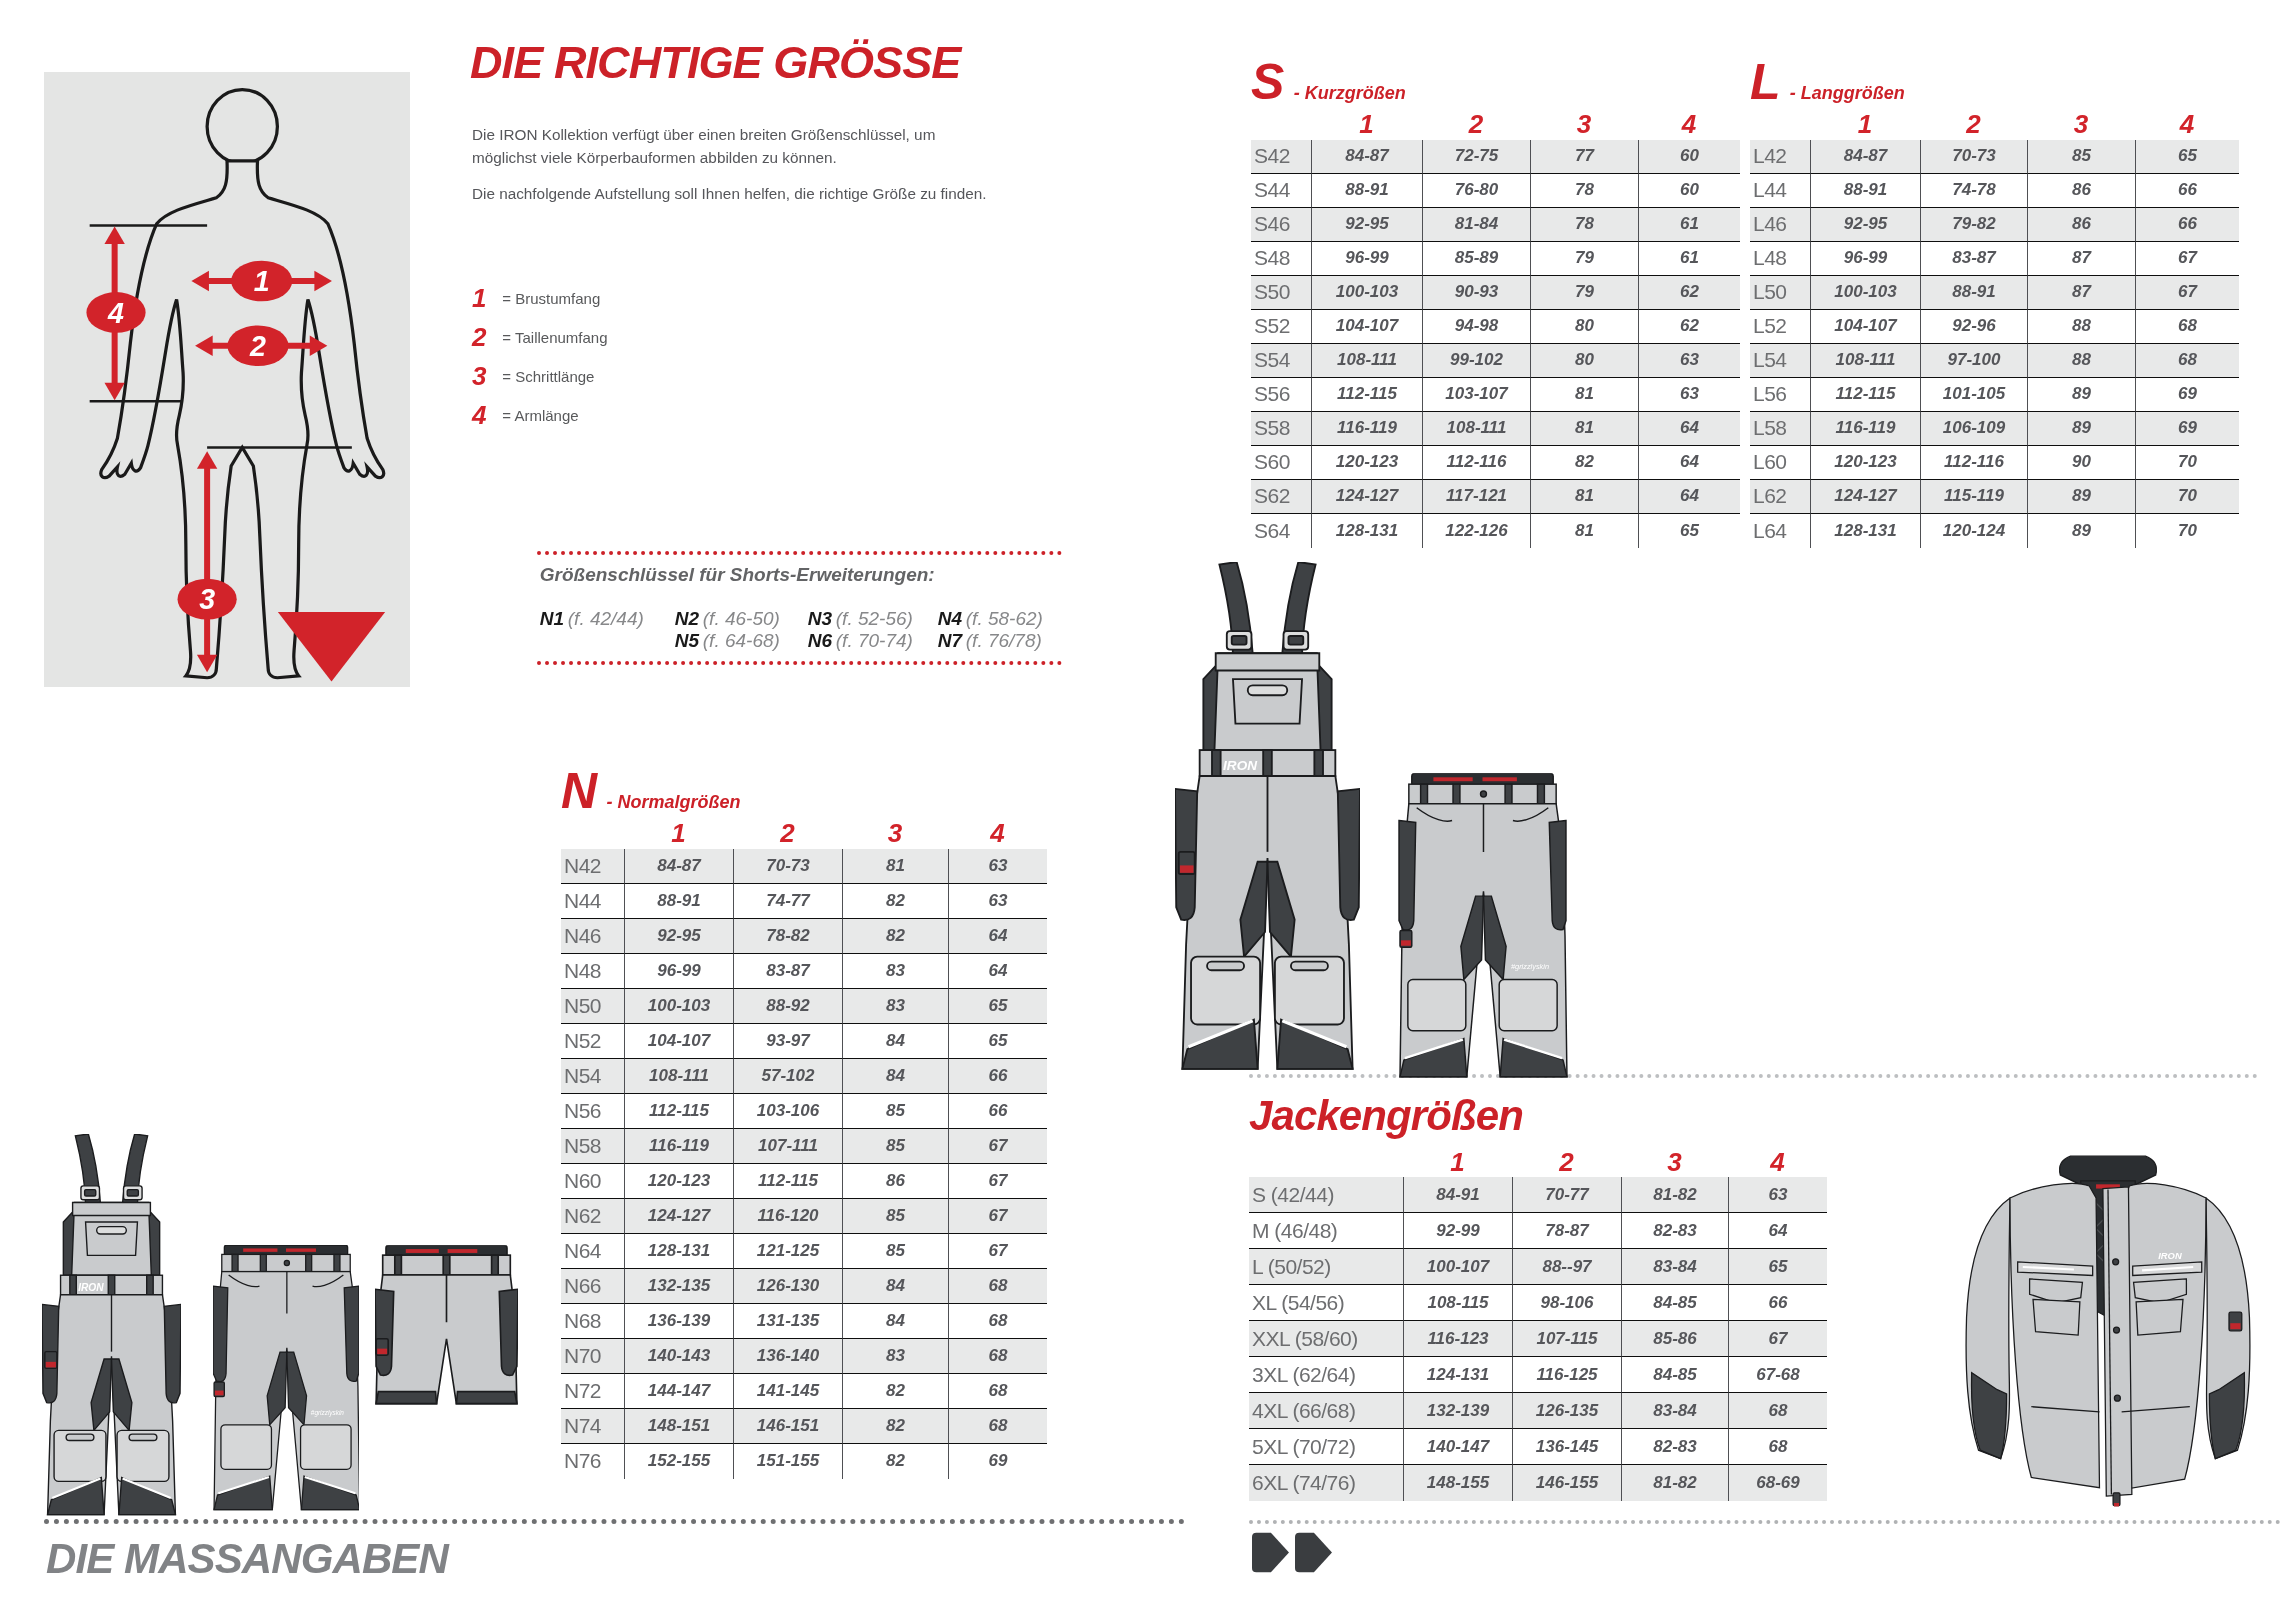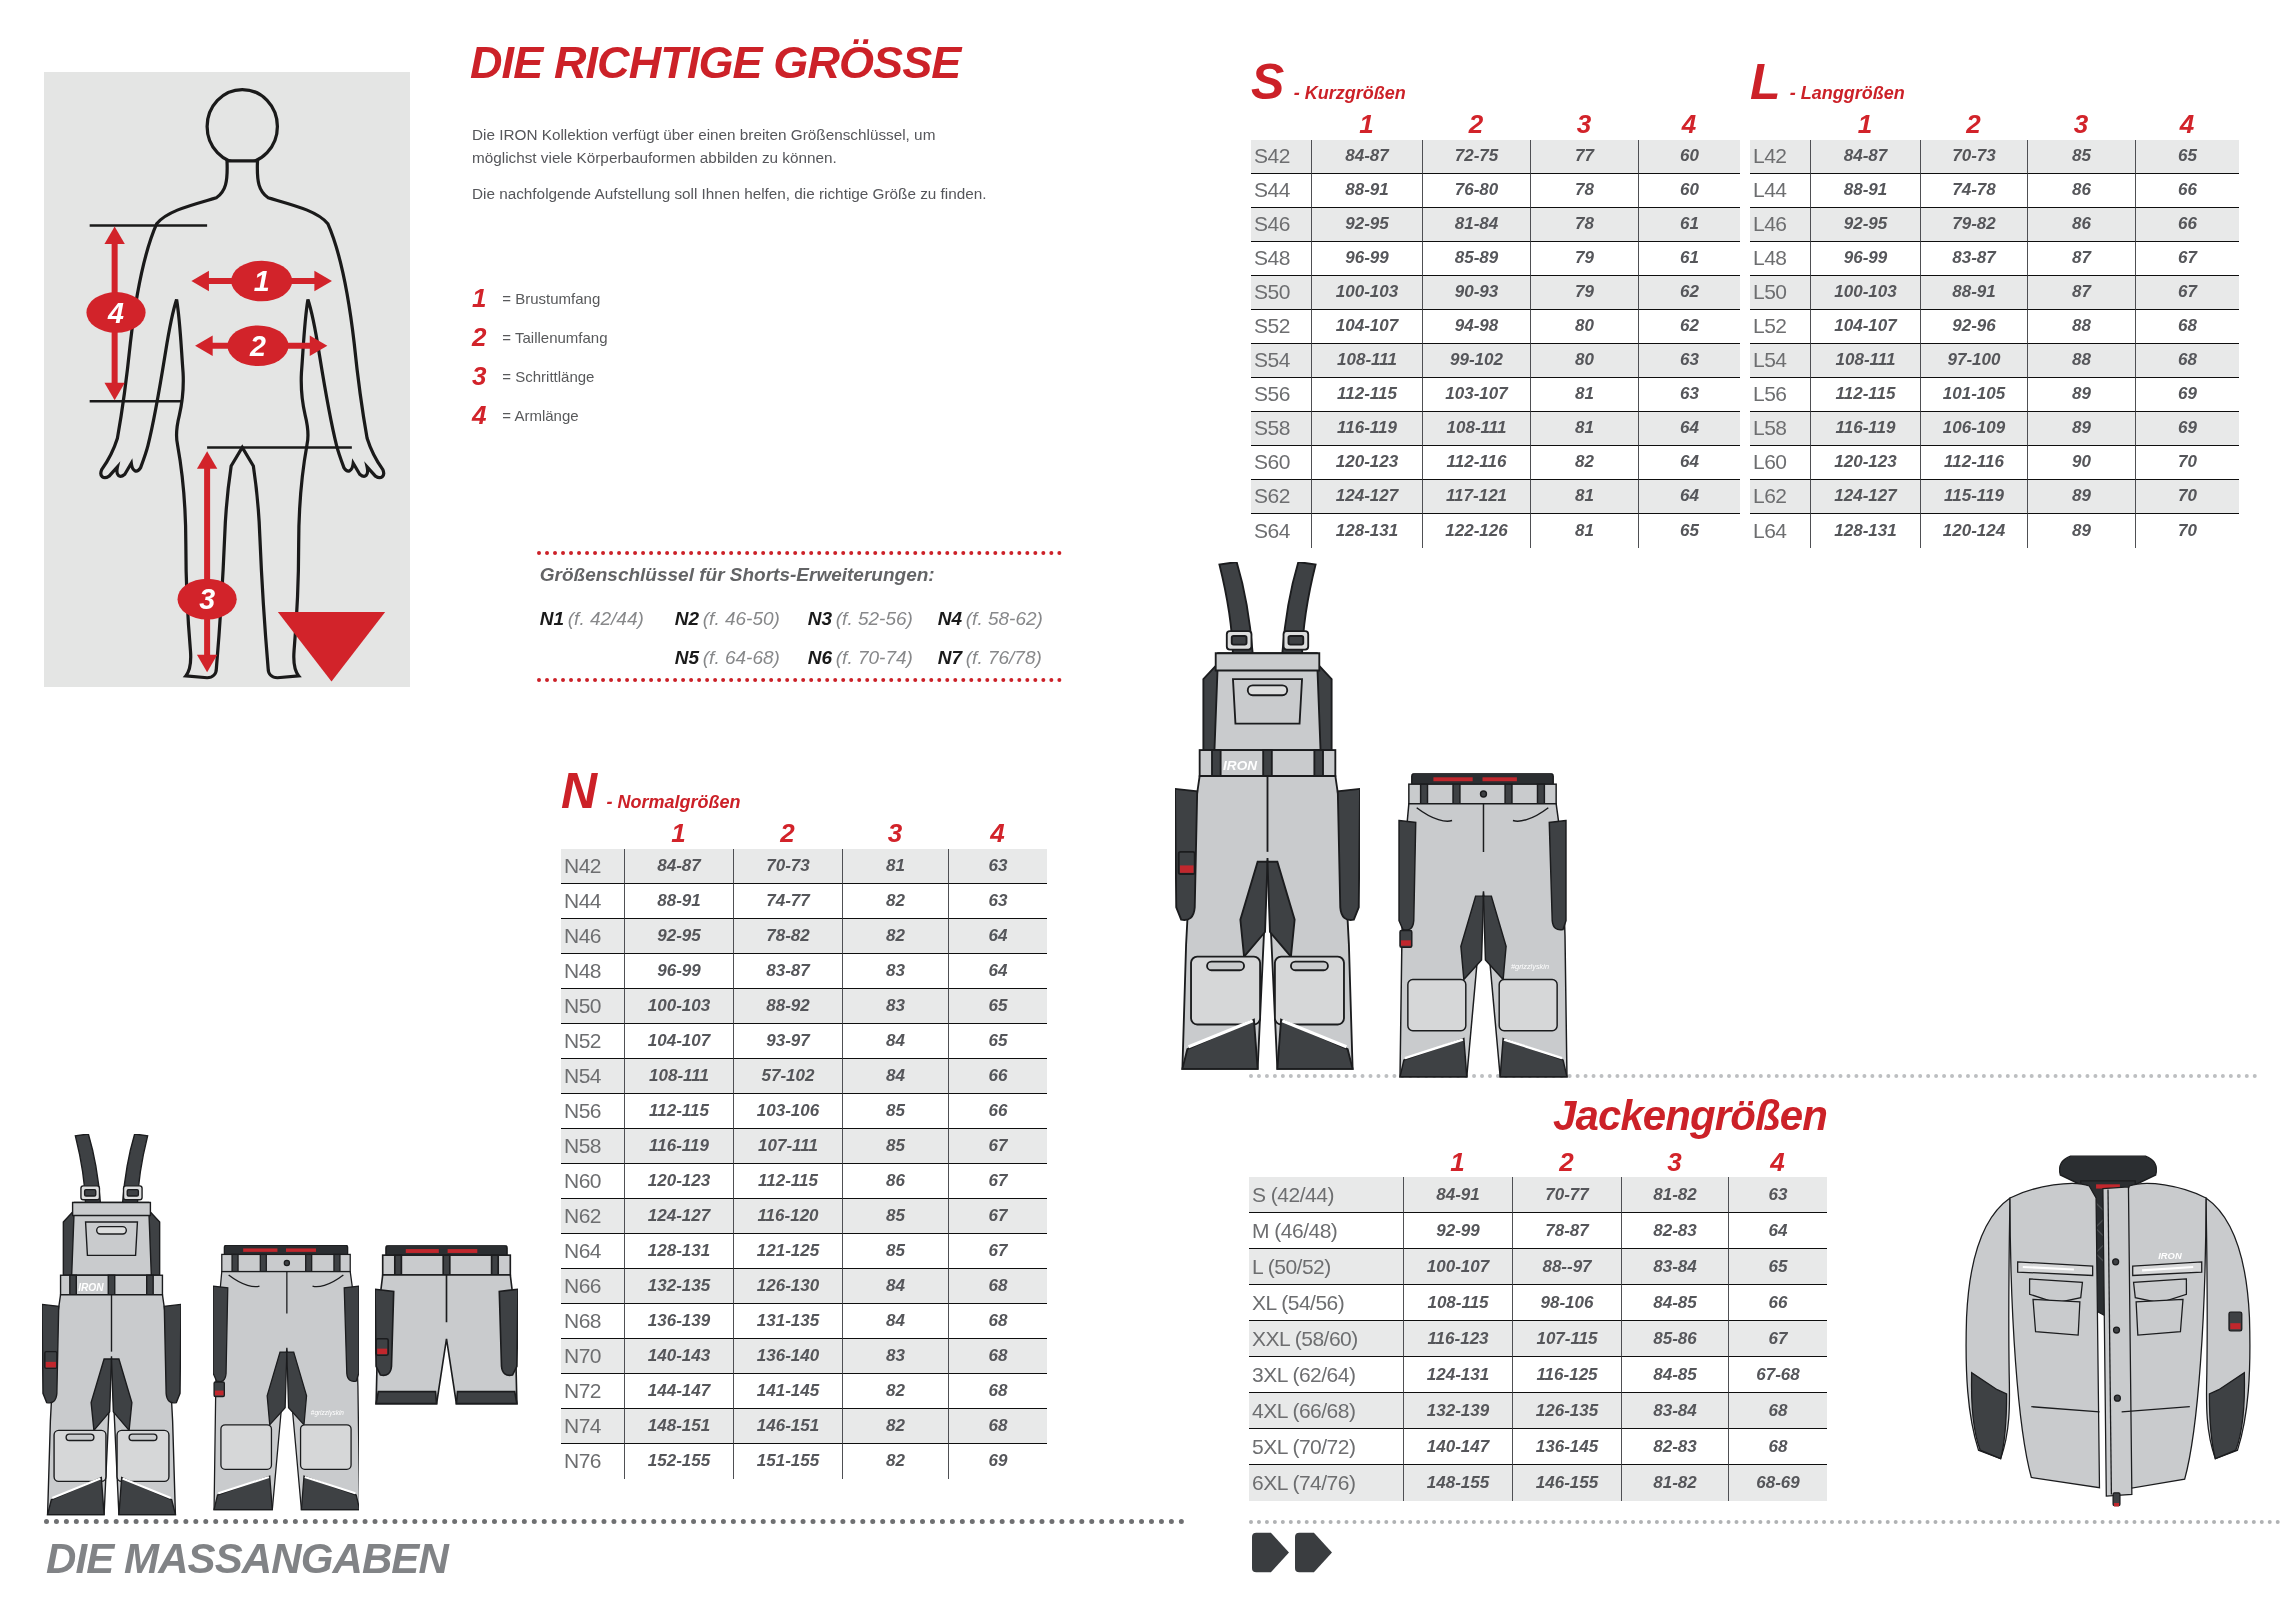--- a/index.html
+++ b/index.html
@@ -12,21 +12,21 @@
   
   #legend{position:absolute;left:472px;top:285px;display:flex;flex-direction:column;gap:12px;}
   .leg-item{display:flex;align-items:center;gap:8.3px;height:27px;}
   .leg-num{font-size:26px;font-weight:bold;font-style:italic;color:#d2232a;width:22px;}
   .leg-lbl{font-size:15px;color:#58595b;}
   
   #shorts-box{position:absolute;left:537px;top:551px;width:525px;}
   .dotline-red{border-top:4.6px dotted #cc2128;height:0;}
   #shorts-box .inner{padding:9.3px 2.8px 8.3px 2.8px;}
   #shorts-title{font-size:19px;font-style:italic;font-weight:600;color:#636466;margin-bottom:22px;}
-  .shorts-grid{display:grid;grid-template-columns:135px 133px 130px 125px;row-gap:17px;}
+  .shorts-grid{display:grid;grid-template-columns:135px 133px 130px 125px;row-gap:0;}
   .sh-cell{font-size:19px;font-style:italic;white-space:nowrap;}
   .sh-code{font-weight:bold;color:#1a1a1a;margin-right:3.7px;}
   .sh-range{color:#87888a;}
   
   .size-section{position:absolute;}
   .tbl-head{display:flex;align-items:baseline;margin-bottom:2.8px;}
   .big-letter{font-size:50px;font-weight:bold;font-style:italic;color:#cc2128;line-height:0.95;}
   .tbl-name{font-size:18px;font-style:italic;font-weight:600;color:#cc2128;margin-left:9.3px;}
   .size-table{display:grid;}
   .table-s{grid-template-columns:60px 111px 108px 108px 102px;grid-auto-rows:34px;grid-template-rows:30.5px;}
@@ -535,21 +535,21 @@
         <div class="cell row-label d">N76</div>
         <div class="cell val v d">152-155</div>
         <div class="cell val v d">151-155</div>
         <div class="cell val v d">82</div>
         <div class="cell val v d">69</div>
       </div>
   </div>
 
   <div class="divider" id="divider-right-top"></div>
 
-  <div class="size-section" style="left:1249px;top:1092px;text-align:right;">
+  <div class="size-section" style="left:1249px;top:1092px;">
     <div id="jacken-title">Jackengrößen</div>
     <div class="size-table table-j" id="table-j">
         <div class="cell col-head"></div>
         <div class="cell col-head">1</div>
         <div class="cell col-head">2</div>
         <div class="cell col-head">3</div>
         <div class="cell col-head">4</div>
         <div class="cell row-label d odd">S (42/44)</div>
         <div class="cell val v d odd">84-91</div>
         <div class="cell val v d odd">70-77</div>

